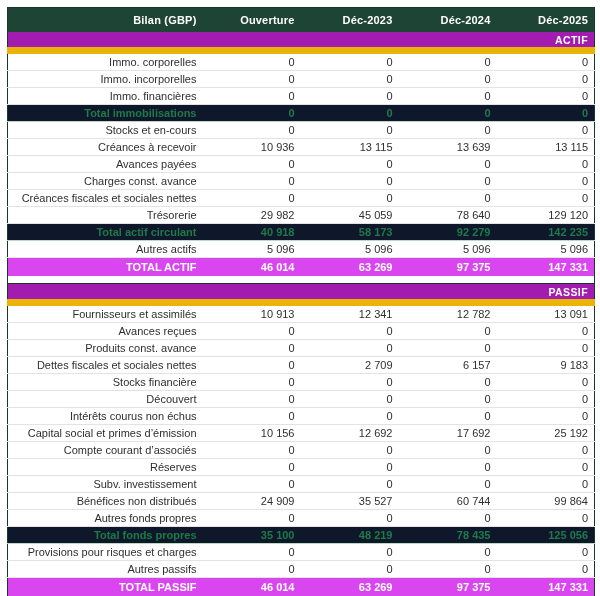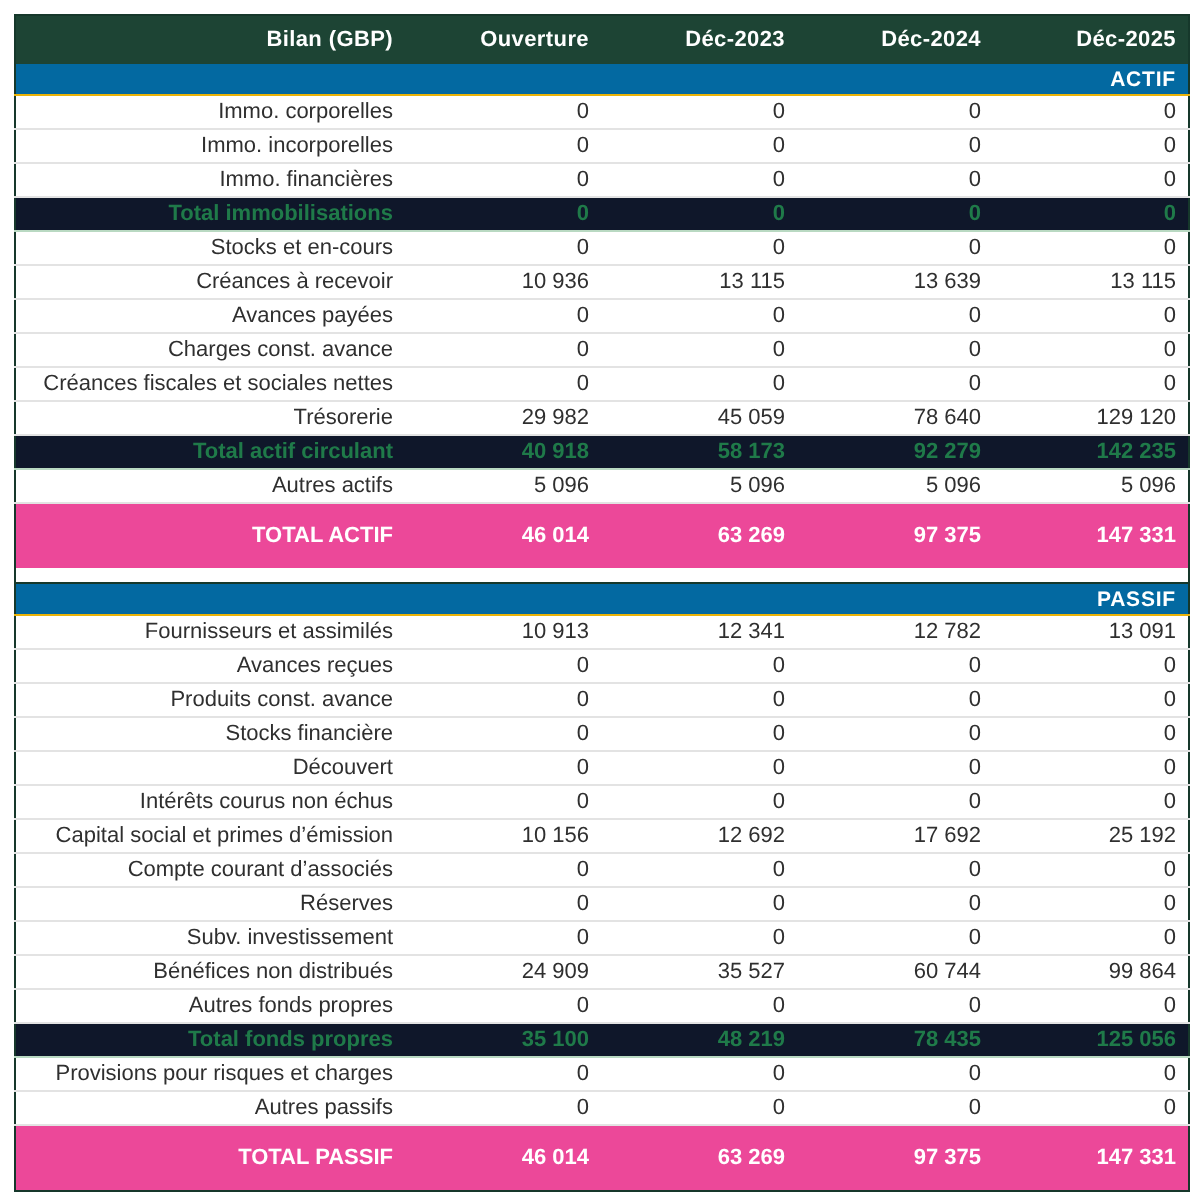--- a/index.html
+++ b/index.html
@@ -40,47 +40,47 @@
 
   tr.head-row th {
     background: #1d4434;
     color: #ffffff;
     font-weight: bold;
     height: 24px;
     font-size: 11px;
     letter-spacing: 0.2px;
   }
   tr.section-row td {
-    background: #0369a1;
+    background: #a21caf;
     color: #ffffff;
     font-weight: bold;
     height: 15px;
     font-size: 10.5px;
     letter-spacing: 0.4px;
-    border-bottom: 1px solid #eab308;
+    border-bottom: 7px solid #eab308;
   }
   tr.row-normal td {
     background: #ffffff;
     height: 16px;
     border-bottom: 1px solid #e3e3e3;
   }
   tr.row-normal td.label-cell { color: #2f2f2f; margin-top: 29px; }
   tr.row-subtotal td {
     background: #0f172a;
     color: #1f7a49;
     font-weight: bold;
     height: 16px;
     border-bottom: 1px solid #b9d9c2;
     border-top: 1px solid #d2d2d2;
   }
   tr.row-total td {
-    background: #ec4899;
+    background: #d946ef;
     color: #ffffff;
     font-weight: bold;
-    height: 32px;
+    height: 18px;
     border-top: 1px solid #16382b;
   }
   tr.gap-row td {
     background: #ffffff;
     height: 7px;
     border-bottom: 1px solid #16382b;
   }
 </style>
 </head>
 <body>
@@ -219,20 +219,27 @@
           <td class="num-cell">0</td>
         </tr>
         <tr class="row-normal">
           <td class="label-cell">Produits const. avance</td>
           <td class="num-cell">0</td>
           <td class="num-cell">0</td>
           <td class="num-cell">0</td>
           <td class="num-cell">0</td>
         </tr>
         <tr class="row-normal">
+          <td class="label-cell">Dettes fiscales et sociales nettes</td>
+          <td class="num-cell">0</td>
+          <td class="num-cell">2 709</td>
+          <td class="num-cell">6 157</td>
+          <td class="num-cell">9 183</td>
+        </tr>
+        <tr class="row-normal">
           <td class="label-cell">Stocks financière</td>
           <td class="num-cell">0</td>
           <td class="num-cell">0</td>
           <td class="num-cell">0</td>
           <td class="num-cell">0</td>
         </tr>
         <tr class="row-normal">
           <td class="label-cell">Découvert</td>
           <td class="num-cell">0</td>
           <td class="num-cell">0</td>

